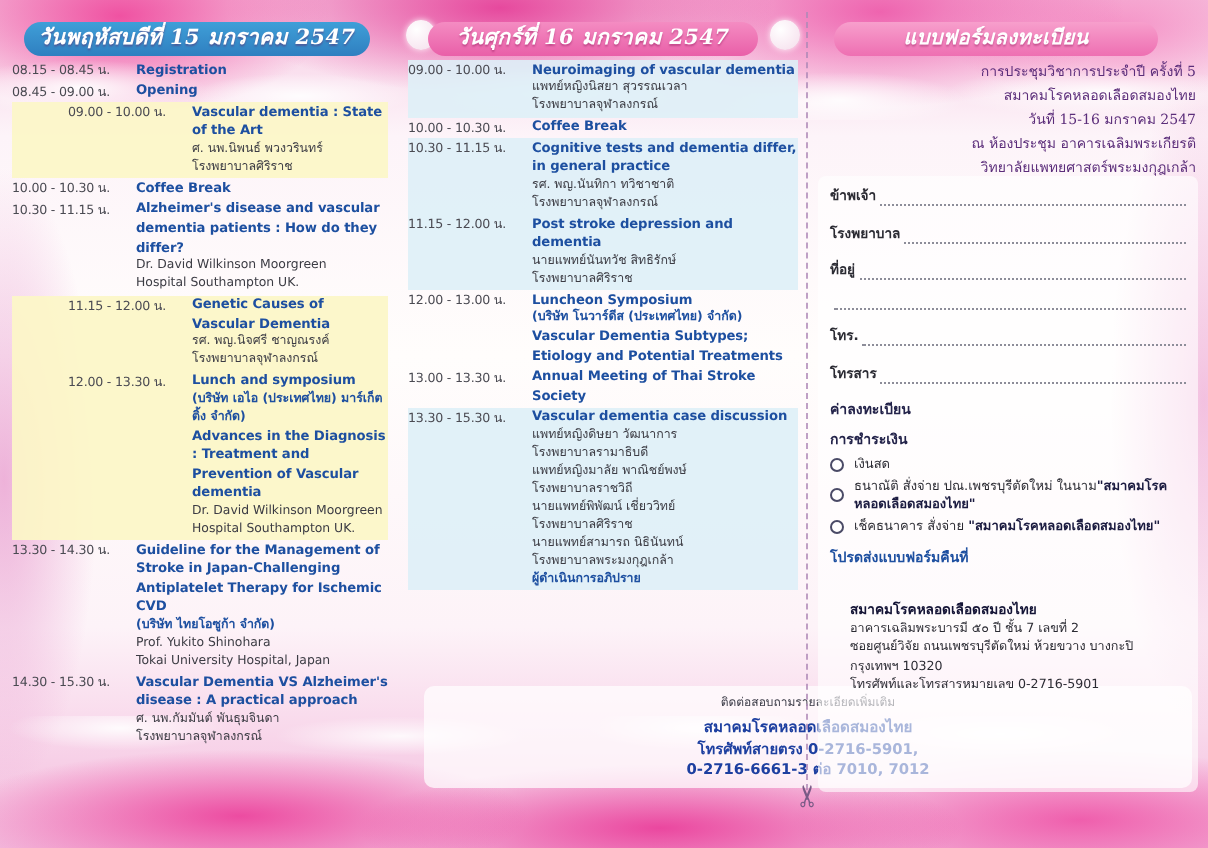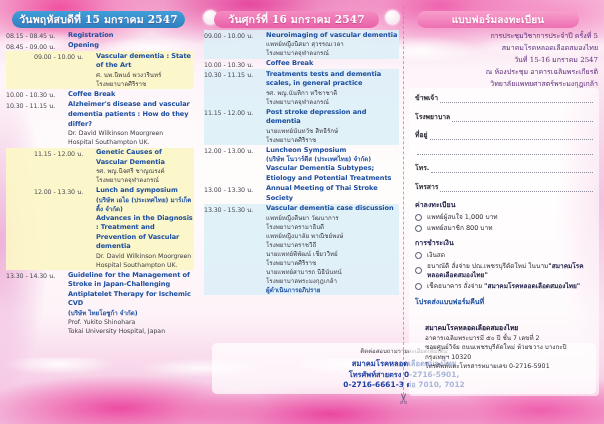--- a/index.html
+++ b/index.html
@@ -72,20 +72,21 @@
     transform: rotate(-90deg);
   }
 
   
   .pill {
     position: absolute; top: 11px;
     height: 17px; line-height: 17px;
     border-radius: 9px;
     color: #ffffff;
     font-family: "DejaVu Serif", "Liberation Serif", serif;
+    font-style: italic;
     font-weight: bold;
     font-size: 10.5px;
     text-align: center;
     letter-spacing: 0.2px;
     text-shadow: 0 1px 1px rgba(120,0,70,0.35);
     white-space: nowrap;
     overflow: hidden;
   }
   .pill-d1 { left: 12px; width: 173px; background: linear-gradient(180deg,#3f9fd8,#2f7fc0); }
   .pill-d2 { left: 214px; width: 165px; background: linear-gradient(180deg,#f48cc2,#e95fa8); }
@@ -271,20 +272,28 @@
         </div>
         <div class="row">
           <div class="time">13.30 - 14.30  น.</div>
           <div class="body">
             <div class="ttl">Guideline for the Management of Stroke in Japan-Challenging Antiplatelet Therapy for Ischemic CVD</div>
             <div class="ttl-th">(บริษัท ไทยโอซูก้า จำกัด)</div>
             <div class="spk">Prof. Yukito Shinohara</div>
             <div class="spk">Tokai University Hospital, Japan</div>
           </div>
         </div>
+        <div class="row">
+          <div class="time">14.30 - 15.30  น.</div>
+          <div class="body">
+            <div class="ttl">Vascular Dementia VS Alzheimer's disease : A practical approach</div>
+            <div class="spk">ศ. นพ.กัมมันต์  พันธุมจินดา</div>
+            <div class="spk">โรงพยาบาลจุฬาลงกรณ์</div>
+          </div>
+        </div>
       </div>
   </div>
   <div class="col col-day2">
     <div class="sched" id="day2-sched">
         <div class="row hl-blue">
           <div class="time">09.00 - 10.00  น.</div>
           <div class="body">
             <div class="ttl">Neuroimaging  of vascular dementia</div>
             <div class="spk">แพทย์หญิงนิสยา  สุวรรณเวลา</div>
             <div class="spk">โรงพยาบาลจุฬาลงกรณ์</div>
@@ -292,21 +301,21 @@
         </div>
         <div class="row">
           <div class="time">10.00 - 10.30  น.</div>
           <div class="body">
             <div class="ttl">Coffee Break</div>
           </div>
         </div>
         <div class="row hl-blue">
           <div class="time">10.30 - 11.15  น.</div>
           <div class="body">
-            <div class="ttl">Treatments tests and dementia scales, in general practice</div>
+            <div class="ttl">Cognitive tests and dementia differ, in general practice</div>
             <div class="spk">รศ. พญ.นันทิกา  ทวิชาชาติ</div>
             <div class="spk">โรงพยาบาลจุฬาลงกรณ์</div>
           </div>
         </div>
         <div class="row hl-blue">
           <div class="time">11.15 - 12.00  น.</div>
           <div class="body">
             <div class="ttl">Post stroke depression and dementia</div>
             <div class="spk">นายแพทย์นันทวัช  สิทธิรักษ์</div>
             <div class="spk">โรงพยาบาลศิริราช</div>
@@ -385,30 +394,20 @@
         <span class="lbl">โทร.</span>
         <span class="dots"></span>
       </div>
       <div class="fld">
         <span class="lbl">โทรสาร</span>
         <span class="dots"></span>
       </div>
     </div>
 
   <div class="sec-title">ค่าลงทะเบียน</div>
-  <div id="fee-options">
-      <div class="opt">
-        <span class="radio"></span>
-        <span class="otxt">แพทย์ผู้สนใจ  1,000  บาท</span>
-      </div>
-      <div class="opt">
-        <span class="radio"></span>
-        <span class="otxt">แพทย์สมาชิก  800  บาท</span>
-      </div>
-    </div>
 
   <div class="sec-title">การชำระเงิน</div>
   <div id="pay-options">
       <div class="opt">
         <span class="radio"></span>
         <span class="otxt"><span>เงินสด</span></span>
       </div>
       <div class="opt">
         <span class="radio"></span>
         <span class="otxt"><span>ธนาณัติ สั่งจ่าย ปณ.เพชรบุรีตัดใหม่ ในนาม</span><span class="strong-th">"สมาคมโรคหลอดเลือดสมองไทย"</span></span>

